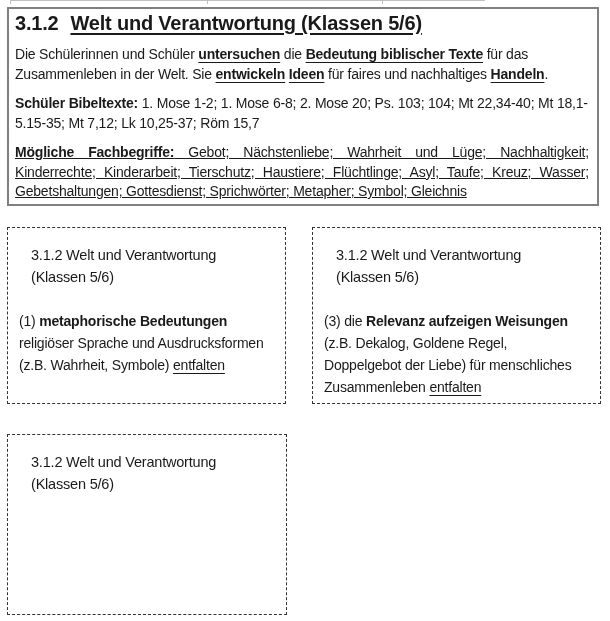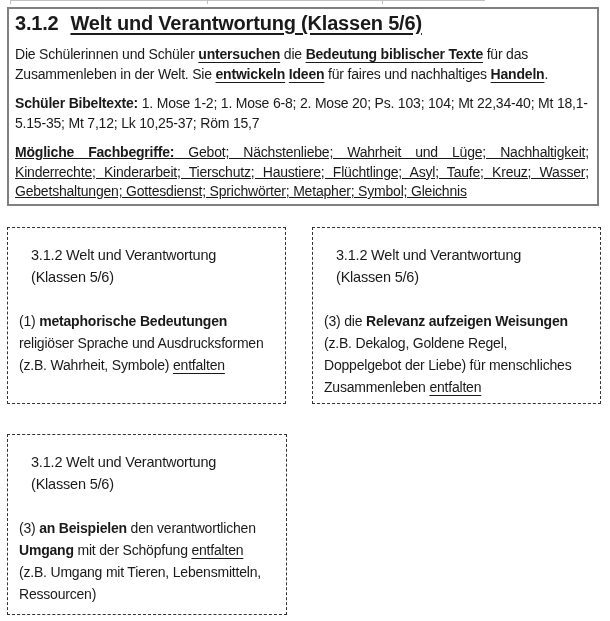--- a/index.html
+++ b/index.html
@@ -114,16 +114,15 @@
       <div>(Klassen 5/6)</div>
     </h2>
     <p><span>(3) die </span><span class="seg-b">Relevanz aufzeigen Weisungen</span><span> (z.B. Dekalog, Goldene Regel, Doppelgebot der Liebe) für menschliches Zusammenleben </span><span class="seg-u">entfalten</span></p>
   </section>
 
   <section class="card card3">
     <h2>
       <div>3.1.2 Welt und Verantwortung</div>
       <div>(Klassen 5/6)</div>
     </h2>
-    <p><span>(3) </span><span class="seg-b">an Beispielen</span><span> den verantwortlichen </span><span class="seg-b">Umgang</span><span> mit der Schöpfung </span><span class="seg-u">entfalten</span><span> (z.B. Umgang mit Tieren, Lebensmitteln, Ressourcen)</span></p>
   </section>
 
 </div>
 
 </body></html>

